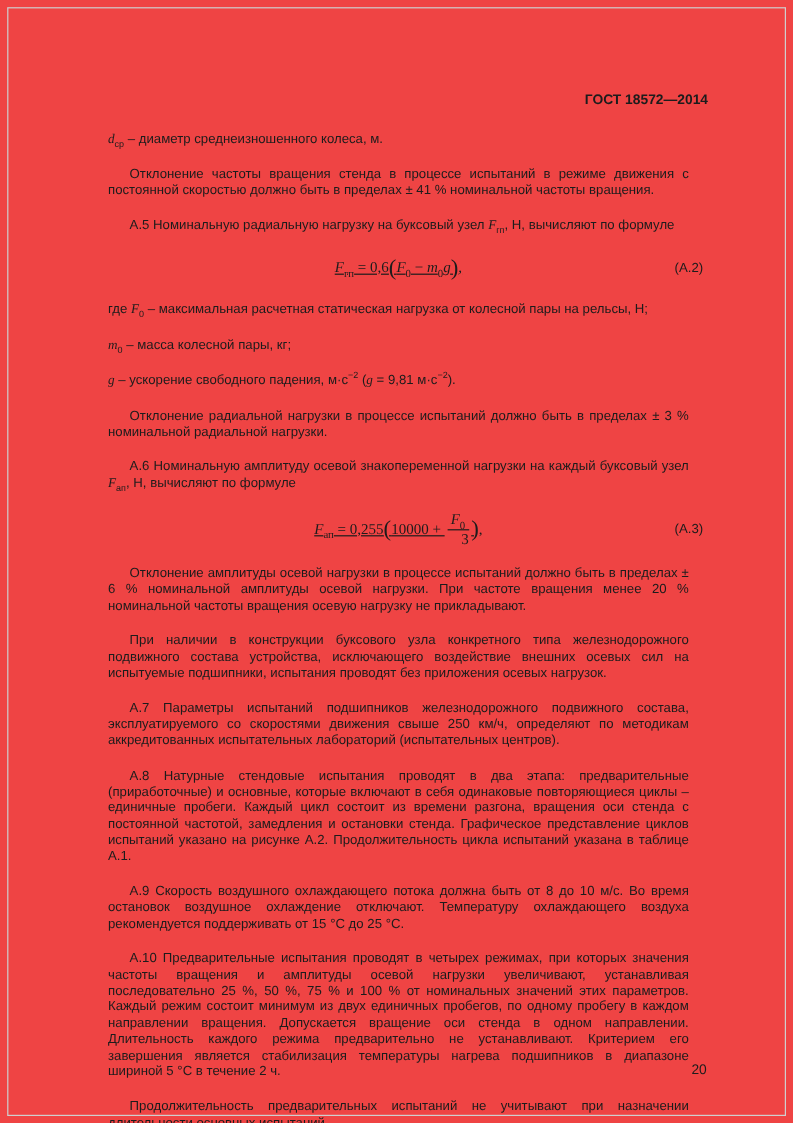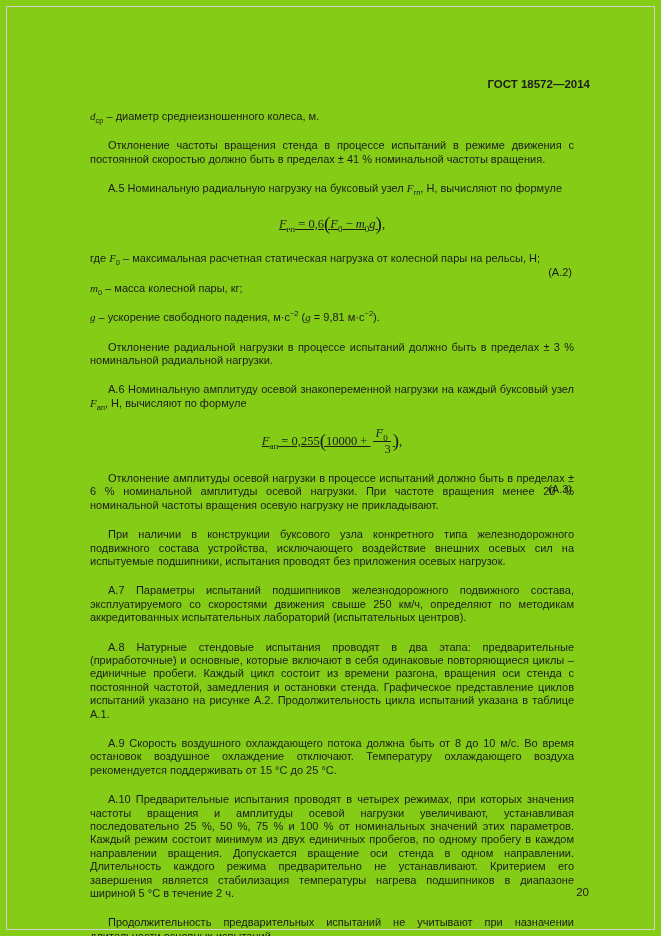--- a/index.html
+++ b/index.html
@@ -6,21 +6,21 @@
   html, body { margin: 0; padding: 0; }
   body {
     width: 661px; height: 936px;
     background: #ffffff;
     font-family: "Liberation Sans", sans-serif;
     color: #1c1c1c;
   }
   .sheet {
     position: relative;
     width: 661px; height: 936px;
-    background: #84cc16;
+    background: #ef4444;
     overflow: hidden;
   }
   .frame {
     position: absolute;
     left: 6px; top: 6px; right: 6px; bottom: 6px;
     border: 1px solid #cfcfcf;
     pointer-events: none;
   }
   .doc-header {
     position: absolute;
@@ -63,25 +63,24 @@
   }
   .frac .num {
     display: block;
     border-bottom: 1px solid #1c1c1c;
     padding: 0 3px;
     line-height: 1.15;
   }
   .frac .den { display: block; line-height: 1.15; }
   .formula-num {
     position: absolute;
-    right: 18px; top: 50%;
+    right: 4px; top: 50%;
     transform: translateY(-50%);
     font-family: "Liberation Sans", sans-serif;
     font-size: 11px;
-    margin-top: 48px;
   }
   .page-number {
     position: absolute;
     right: 72px; bottom: 38px;
     font-size: 11.5px;
   }
 </style>
 </head>
 <body>
 

